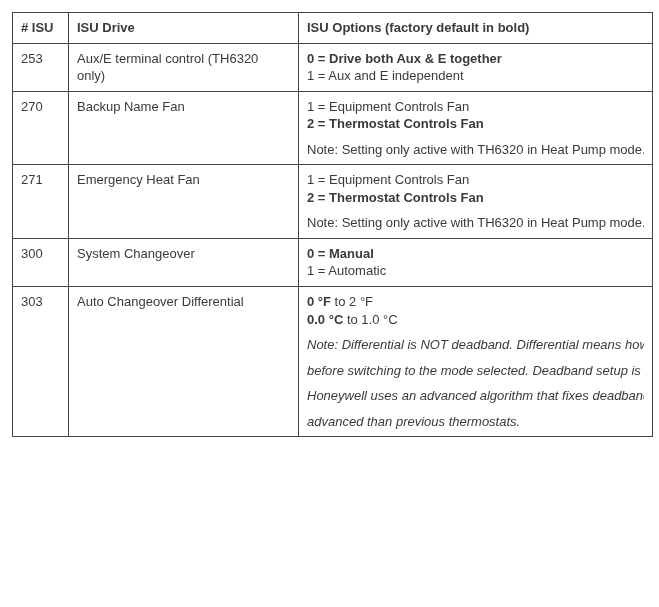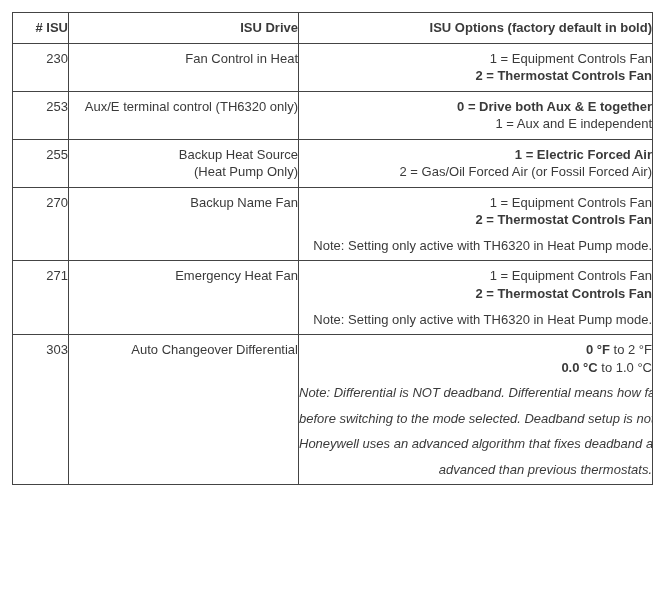--- a/index.html
+++ b/index.html
@@ -13,22 +13,22 @@
     width: 659px;
     overflow: hidden;
   }
   table {
     border-collapse: collapse;
     width: 640px;
     table-layout: fixed;
   }
   th, td {
     border: 1px solid #444;
-    padding: 6px 0;
-    text-align: right;
+    padding: 6px 8px;
+    text-align: left;
     vertical-align: top;
     line-height: 1.35;
   }
   th {
     font-weight: 700;
     font-size: 13px;
   }
   col.c-isu { width: 56px; }
   col.c-name { width: 230px; }
   col.c-opts { width: 354px; }
@@ -49,41 +49,25 @@
   </colgroup>
   <thead>
     <tr>
       <th># ISU</th>
       <th>ISU Drive</th>
       <th>ISU Options (factory default in bold)</th>
     </tr>
   </thead>
   <tbody id="tbody">
       <tr>
-        <td>230</td>
-        <td><span>Fan Control in Heat</span></td>
-        <td class="opts-cell">
-          <span class="line"><span>1 = Equipment Controls Fan</span></span>
-          <span class="line"><span class="bold">2 = Thermostat Controls Fan</span></span>
-        </td>
-      </tr>
-      <tr>
         <td>253</td>
         <td><span>Aux/E terminal control (TH6320 only)</span></td>
         <td class="opts-cell">
           <span class="line"><span class="bold">0 = Drive both Aux &amp; E together</span></span>
           <span class="line"><span>1 = Aux and E independent</span></span>
-        </td>
-      </tr>
-      <tr>
-        <td>255</td>
-        <td><span>Backup Heat Source</span><br><span>(Heat Pump Only)</span></td>
-        <td class="opts-cell">
-          <span class="line"><span class="bold">1 = Electric Forced Air</span></span>
-          <span class="line"><span>2 = Gas/Oil Forced Air (or Fossil Forced Air)</span></span>
         </td>
       </tr>
       <tr>
         <td>270</td>
         <td><span>Backup Name Fan</span></td>
         <td class="opts-cell">
           <span class="line"><span>1 = Equipment Controls Fan</span></span>
           <span class="line"><span class="bold">2 = Thermostat Controls Fan</span></span>
           <span class="line note"><span>Note: Setting only active with TH6320 in Heat Pump mode.</span></span>
         </td>
@@ -91,20 +75,28 @@
       <tr>
         <td>271</td>
         <td><span>Emergency Heat Fan</span></td>
         <td class="opts-cell">
           <span class="line"><span>1 = Equipment Controls Fan</span></span>
           <span class="line"><span class="bold">2 = Thermostat Controls Fan</span></span>
           <span class="line note"><span>Note: Setting only active with TH6320 in Heat Pump mode.</span></span>
         </td>
       </tr>
       <tr>
+        <td>300</td>
+        <td><span>System Changeover</span></td>
+        <td class="opts-cell">
+          <span class="line"><span class="bold">0 = Manual</span></span>
+          <span class="line"><span>1 = Automatic</span></span>
+        </td>
+      </tr>
+      <tr>
         <td>303</td>
         <td><span>Auto Changeover Differential</span></td>
         <td class="opts-cell">
           <span class="line"><span class="bold">0 °F</span><span> to 2 °F</span></span>
           <span class="line"><span class="bold">0.0 °C</span><span> to 1.0 °C</span></span>
           <span class="line note"><span class="ital">Note: Differential is NOT deadband. Differential means how far</span></span>
           <span class="line note"><span class="ital">before switching to the mode selected. Deadband setup is not</span></span>
           <span class="line note"><span class="ital">Honeywell uses an advanced algorithm that fixes deadband at</span></span>
           <span class="line note"><span class="ital">advanced than previous thermostats.</span></span>
         </td>

